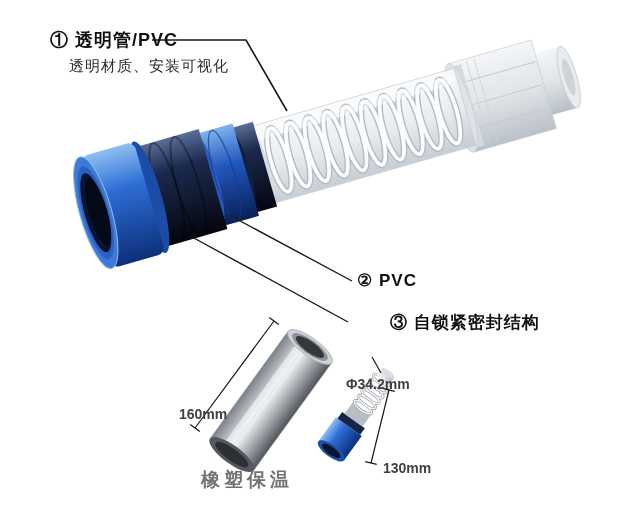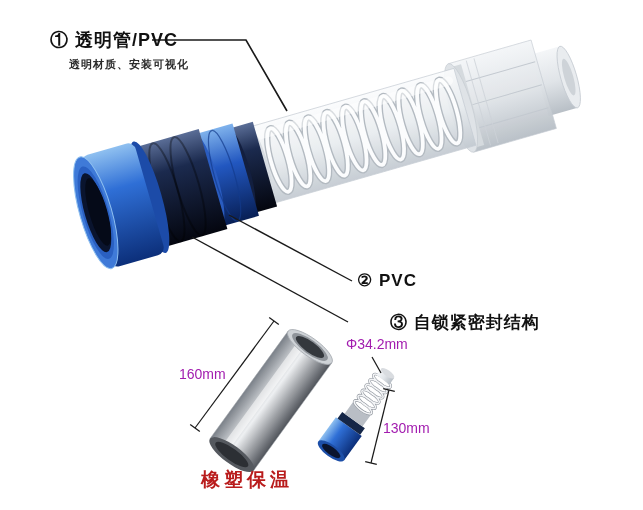--- a/index.html
+++ b/index.html
@@ -6,28 +6,28 @@
   .stage{
     position:relative;
     width:643px;height:510px;
     background:#ffffff;
     overflow:hidden;
     font-family:"Liberation Sans", sans-serif;
   }
   .stage svg{position:absolute;left:0;top:0;}
   .label{position:absolute;color:#111;white-space:nowrap;}
   .lbl-part1{left:50px;top:28px;font-size:18px;font-weight:700;letter-spacing:1px;}
-  .lbl-part1-sub{left:69px;top:57px;font-size:11px;font-weight:700;color:#2b2b2b;letter-spacing:1px;}
+  .lbl-part1-sub{left:69px;top:57px;font-size:15px;font-weight:400;color:#2b2b2b;letter-spacing:1px;}
   .lbl-part2{left:357px;top:270px;font-size:17px;font-weight:700;letter-spacing:1px;}
   .lbl-part3{left:353px;top:311px;font-size:17px;font-weight:700;letter-spacing:1px;margin-left:37px;}
-  .lbl-dim{font-size:14px;font-weight:400;color:#a21caf;}
+  .lbl-dim{font-size:14px;font-weight:700;color:#404040;margin-top:40px;}
   .lbl-160{left:179px;top:366px;text-align:center;}
   .lbl-phi{left:346px;top:336px;}
   .lbl-130{left:383px;top:420px;}
-  .lbl-caption{left:201px;top:467px;font-size:19px;font-weight:700;letter-spacing:4px;color:#b91c1c;}
+  .lbl-caption{left:201px;top:467px;font-size:19px;font-weight:700;letter-spacing:4px;color:#737373;}
 </style>
 </head>
 <body>
 
 <div class="stage">
 
   <svg width="643" height="510" viewBox="0 0 643 510">
     <defs>
       <linearGradient id="gBlue" x1="0" y1="0" x2="0" y2="1">
         <stop offset="0" stop-color="#8fc0f0"></stop>

